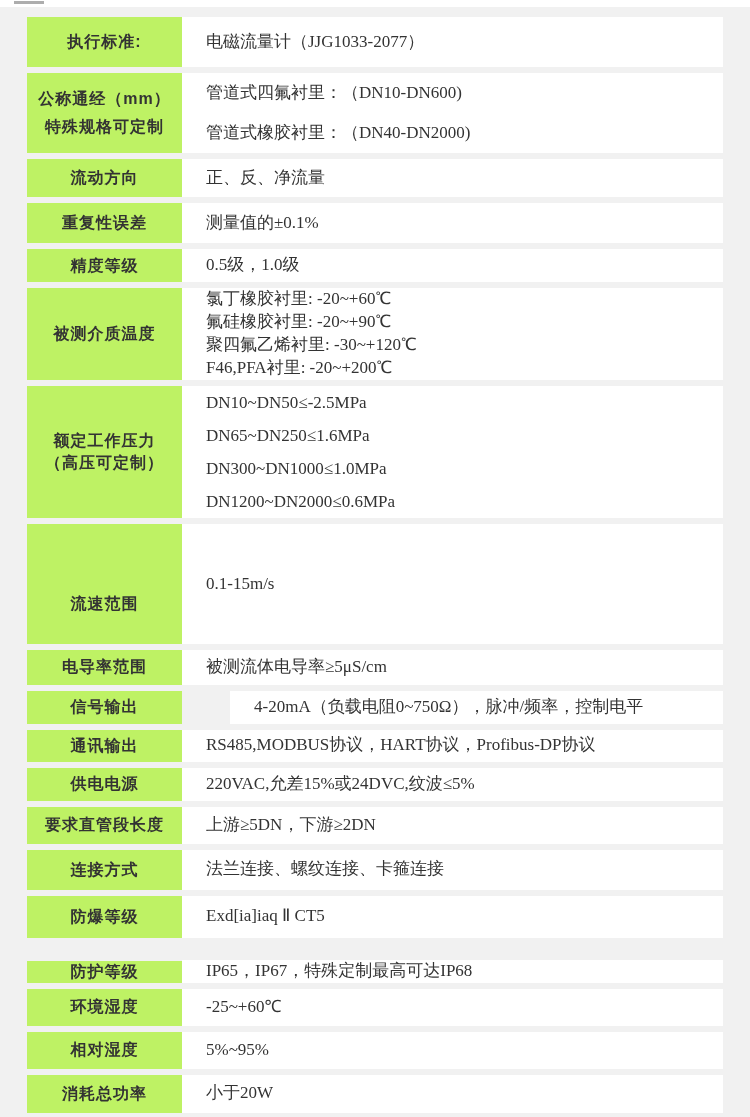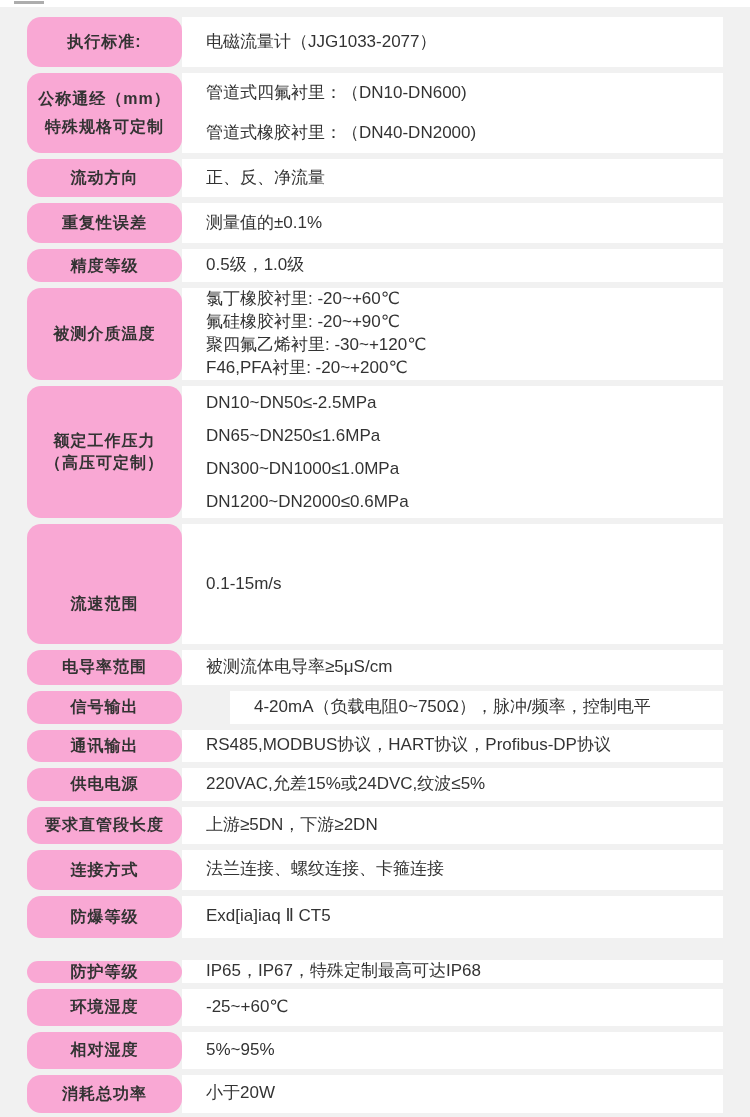--- a/index.html
+++ b/index.html
@@ -26,44 +26,44 @@
     position: relative;
     padding: 17px 27px 0 27px;
   }
   .row {
     display: flex;
     margin-bottom: 6px;
   }
   .label-cell {
     width: 155px;
     flex: 0 0 155px;
-    background: #f9a8d4;
+    background: #bef264;
     display: flex;
     flex-direction: column;
     justify-content: center;
     align-items: center;
     text-align: center;
-    border-radius: 14px;
   }
   .label-cell p {
     margin: 0;
     font-size: 16px;
     font-weight: bold;
     color: #333333;
     letter-spacing: 1px;
     line-height: 1.35;
   }
   .value-cell {
     flex: 1;
     background: #ffffff;
     padding-left: 24px;
     padding-right: 8px;
     display: flex;
     flex-direction: column;
     justify-content: center;
+    font-family: Liberation Serif, serif;
   }
   .value-cell p {
     margin: 0;
     font-size: 17px;
     color: #333333;
     line-height: 1.35;
     white-space: nowrap;
   }
   
   .rows .row:nth-child(1)  { min-height: 50px; }

